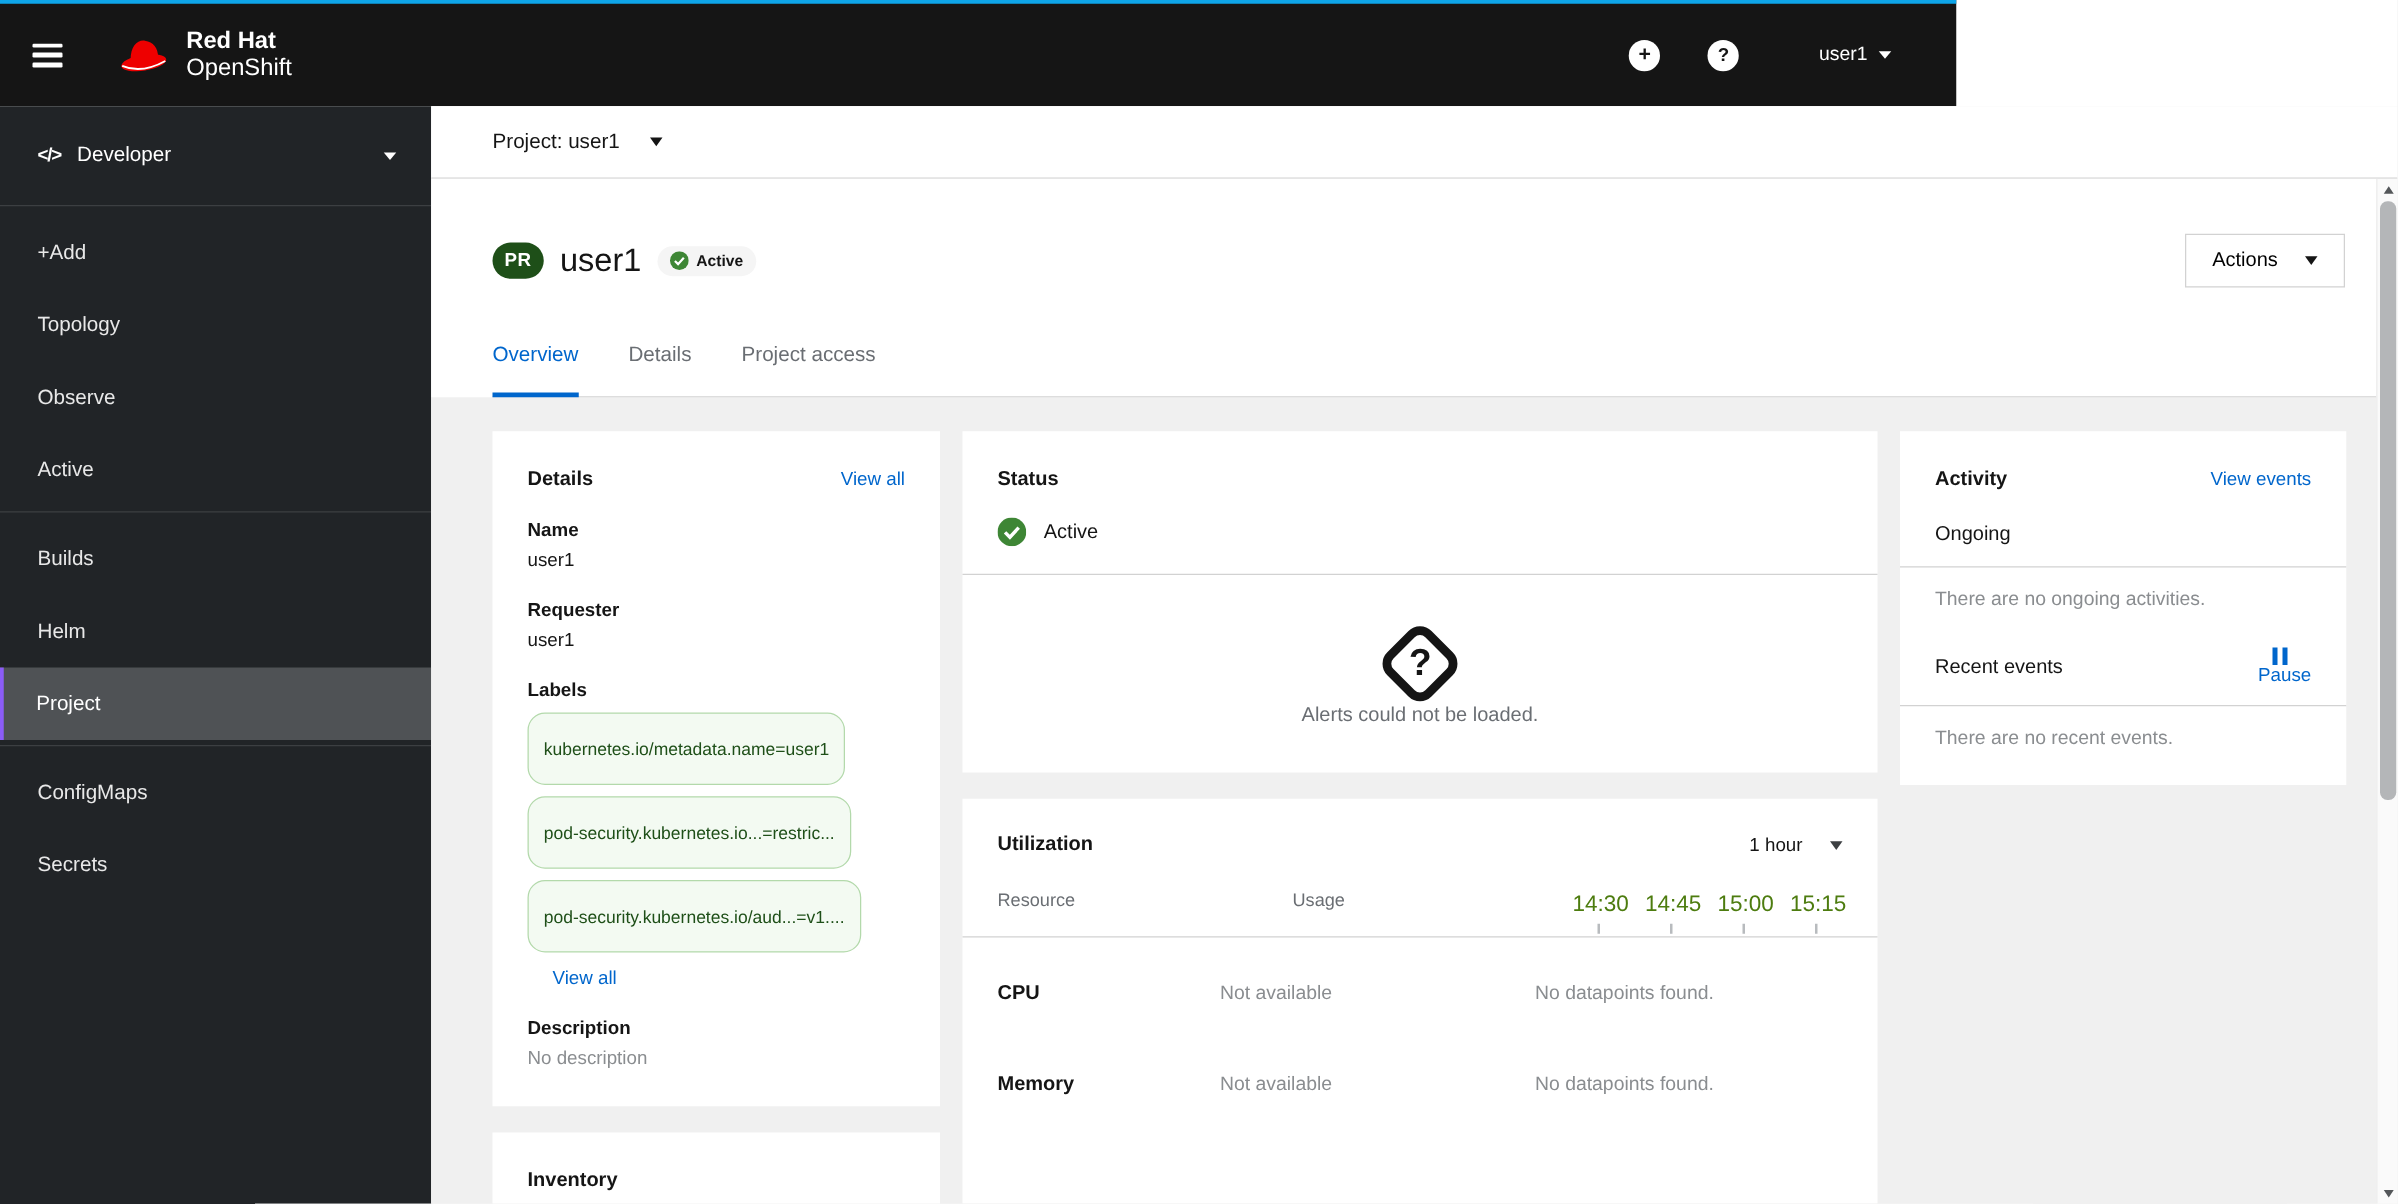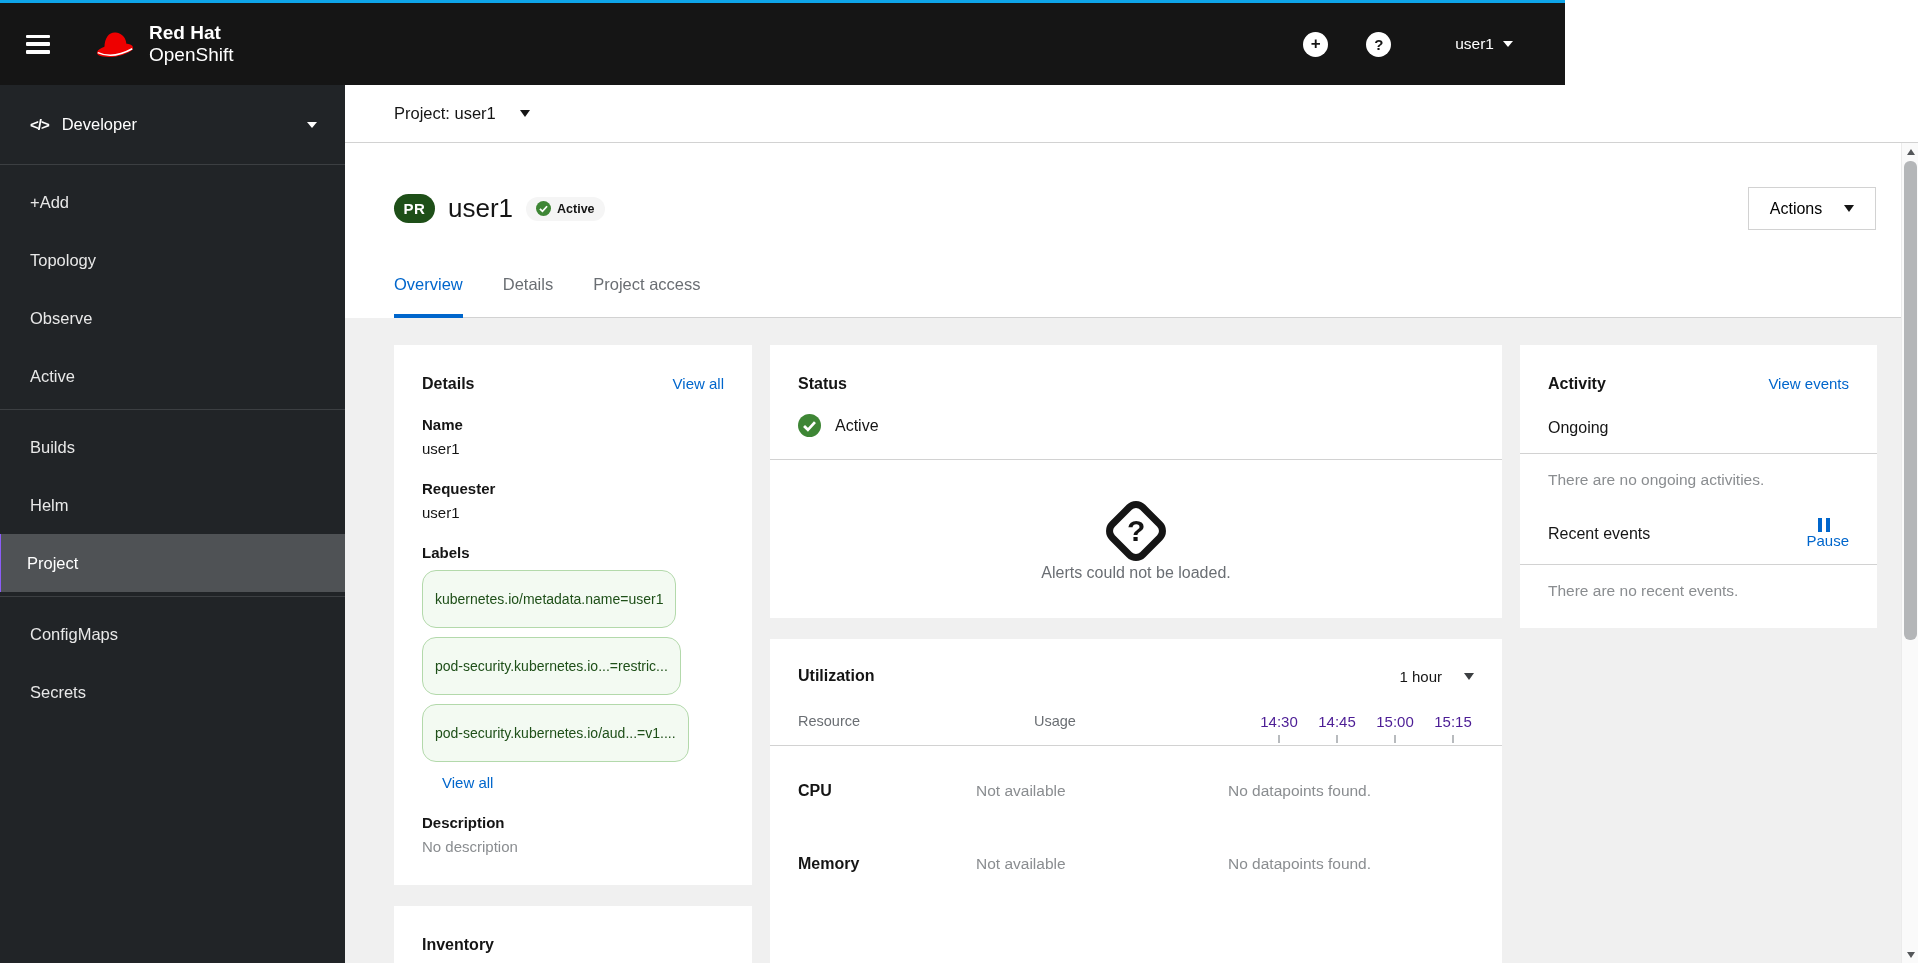--- a/index.html
+++ b/index.html
@@ -29,21 +29,21 @@
   
   .sidebar { position:absolute; top:85px; left:0; width:345px; bottom:0; background:#212427; }
   .perspective { height:80px; display:flex; align-items:center; padding:0 28px 0 30px;
                  border-bottom:1px solid #3c3f42; color:#fff; cursor:pointer; }
   .perspective .code-icon { color:#fff; font-weight:bold; font-size:15px; letter-spacing:-1px; margin-right:13px; }
   .perspective-label { font-size:16.5px; }
   .perspective .caret-down-white { margin-left:auto; }
   .nav-list { padding-top:8px; }
   .nav-item { height:58px; display:flex; align-items:center; padding-left:30px; color:#e8e8e8;
               font-size:16.5px; cursor:pointer; }
-  .nav-item.selected { background:#4f5255; border-left:1px solid #8b5cf6; padding-left:26px; color:#fff; }
+  .nav-item.selected { background:#4f5255; border-left:3px solid #8b5cf6; padding-left:26px; color:#fff; }
   .nav-divider { border-top:1px solid #3c3f42; margin:4px 0 8px 0; }
 
   
   .main { position:absolute; top:85px; left:345px; right:0; bottom:0; background:#f0f0f0; }
   .project-bar { position:absolute; top:0; left:0; right:0; height:58px; background:#fff;
                  border-bottom:1px solid #d2d2d2; display:flex; align-items:center; padding-left:49px; }
   .project-bar-label { font-size:16.5px; cursor:pointer; display:flex; align-items:center; }
   .project-bar-label .caret-down-dark { margin-left:24px; }
 
   .scroll-area { position:absolute; top:58px; left:0; right:0; bottom:0; }
@@ -122,21 +122,21 @@
   .act-bottom { padding-top:17px; padding-bottom:28px; }
 
   
   .util-head { display:flex; align-items:center; justify-content:space-between; padding:28px 28px 0 28px; }
   .duration { display:flex; align-items:center; font-size:15px; cursor:pointer; }
   .duration .caret-down-dark { margin-left:22px; border-top-color:#3c3f42; }
   .util-cols { display:grid; grid-template-columns:178px 224px 1fr; padding:0 28px; margin-top:28px; }
   .util-colhead { color:#6a6e73; font-size:14.5px; }
   .util-colhead.usage { padding-left:58px; }
   .times { display:flex; justify-content:flex-end; gap:16px; }
-  .time { font-size:15px; color:#4c1d95; width:42px; text-align:center; }
+  .time { font-size:18px; color:#4d7c0f; width:42px; text-align:center; }
   .time::after { content:""; display:block; width:1.5px; height:8px; background:#b8bbbe; margin:5px auto 0 auto; }
   .util-divider { border-bottom:1px solid #d2d2d2; margin-top:2px; }
   .util-row { display:grid; grid-template-columns:178px 224px 1fr; padding:0 28px; margin-top:36px; align-items:start; }
   .util-row + .util-row { margin-top:55px; }
   .util-res { font-size:16px; font-weight:bold; }
   .util-val { font-size:15.5px; color:#8a8d90; }
   .util-chart-msg { font-size:15.5px; color:#8a8d90; padding-left:28px; }
 
   
   .inv-link { display:block; margin-top:28px; font-size:15px; }

